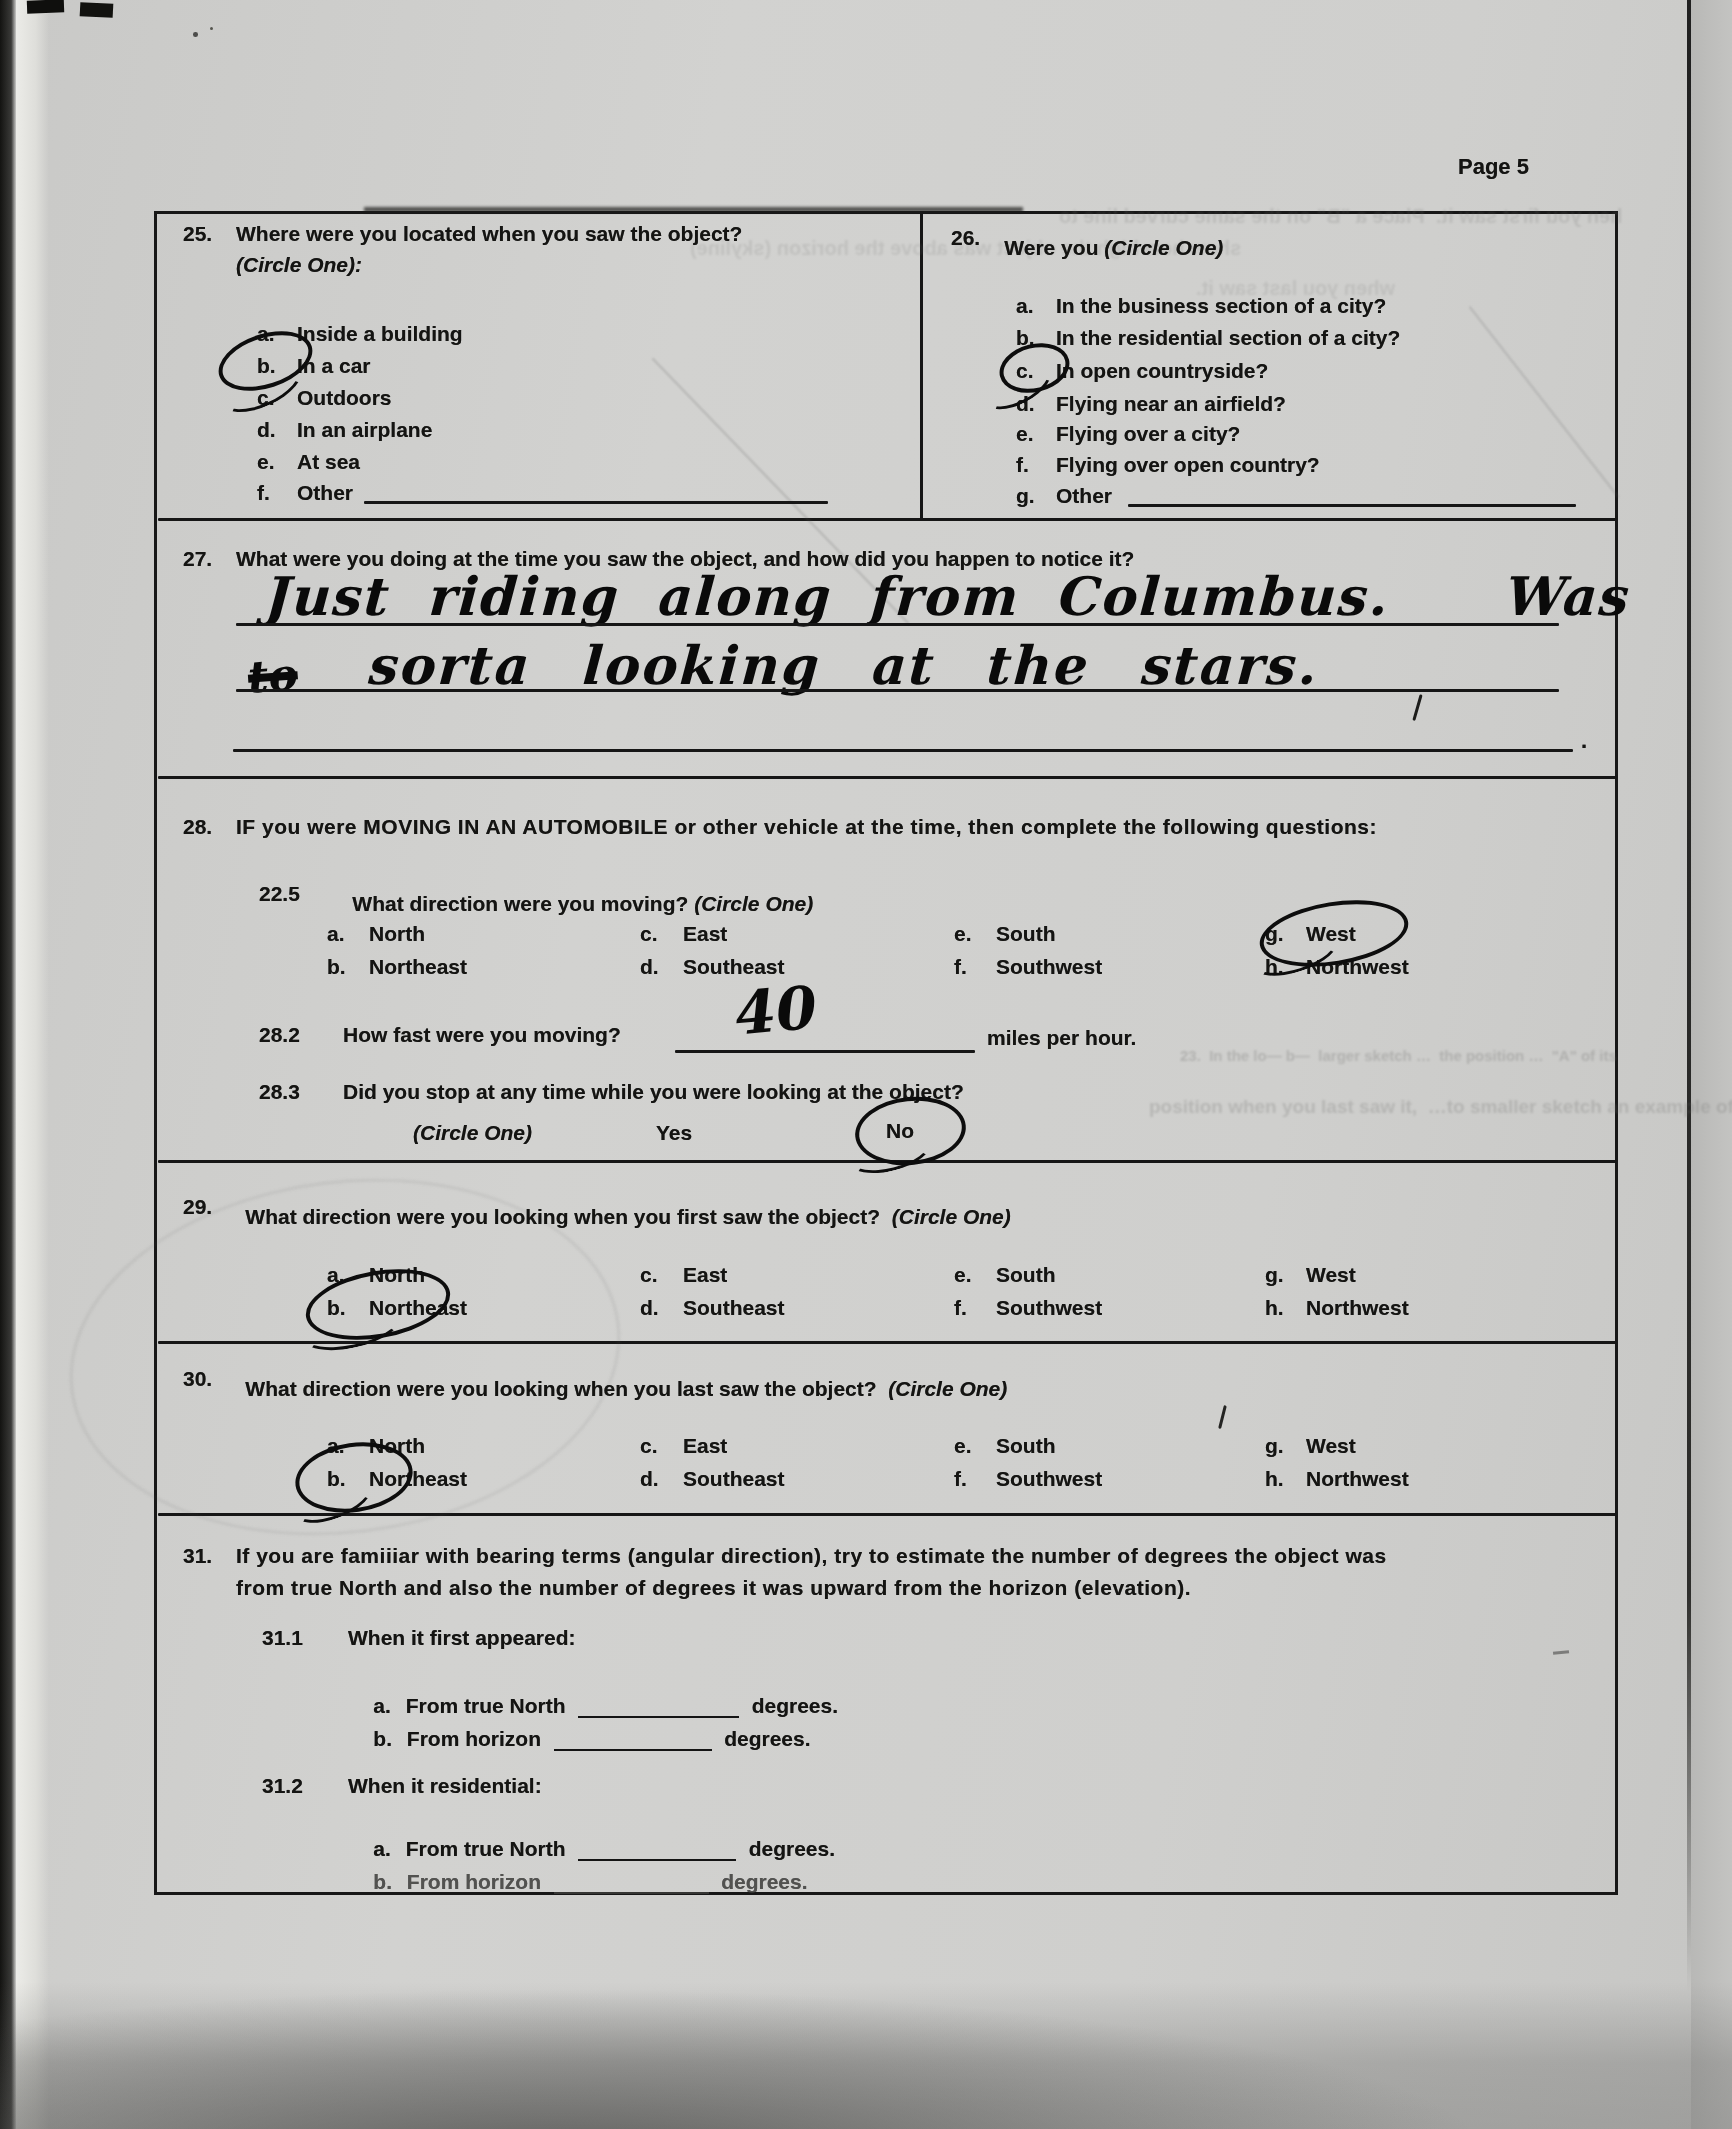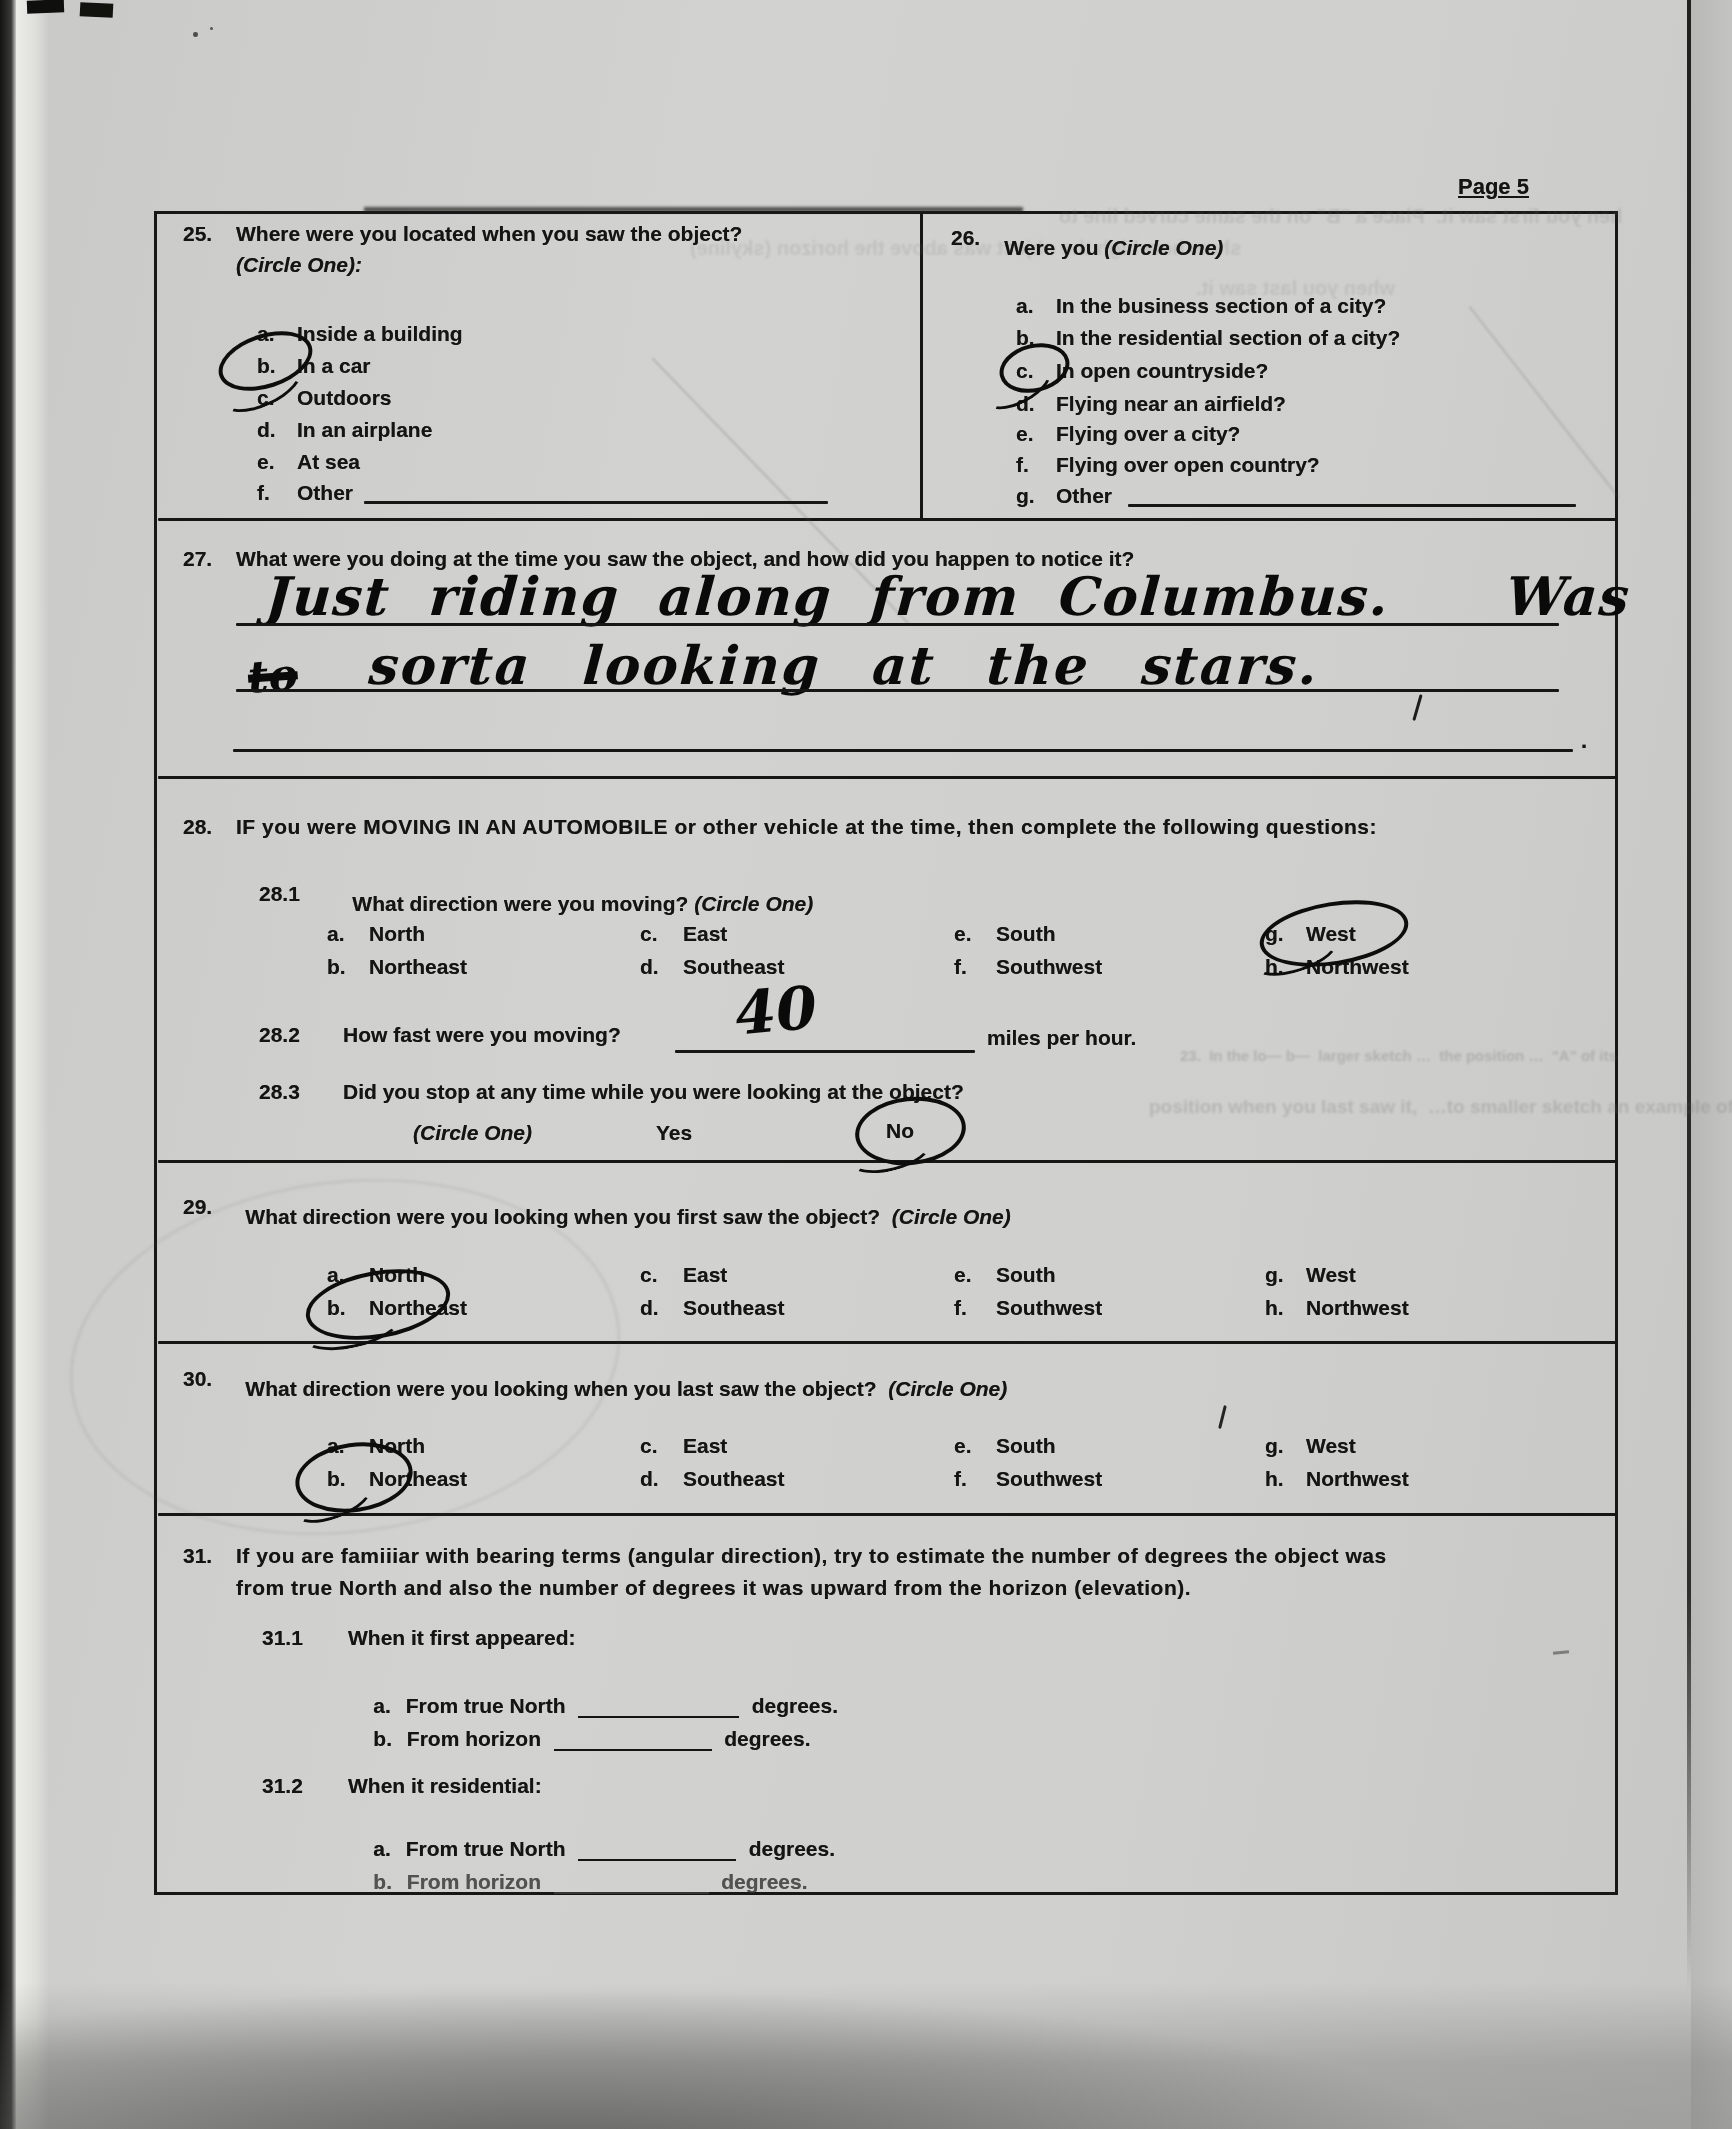--- a/index.html
+++ b/index.html
@@ -33,21 +33,21 @@
   <div class="abs" style="left:27px;top:0;width:37px;height:12.6px;background:#0f0f0d;transform:rotate(-2deg);"></div>
   <div class="abs" style="left:80px;top:3.2px;width:33px;height:13.7px;background:#12120f;transform:rotate(3deg);"></div>
   <div class="abs" style="left:193px;top:32px;width:4.7px;height:4.7px;background:#4d4d4b;border-radius:50%;"></div>
   <div class="abs" style="left:210px;top:27px;width:3.2px;height:3.2px;background:#55554f;border-radius:50%;"></div>
   <div class="abs" style="left:1687px;top:0;width:4.2px;height:1992px;background:linear-gradient(180deg,#202020 0%,#2e2e2c 80%,rgba(46,46,44,0));"></div>
   <div class="abs" style="left:1691px;top:0;width:42px;height:2129px;background:linear-gradient(90deg,#b8b8b6,#c4c4c2);"></div>
   <div class="abs" style="left:0;top:1982px;width:1733px;height:148px;
               background:radial-gradient(ellipse 75% 160% at 32% 120%, rgba(52,52,50,.6), rgba(52,52,50,0) 72%),
                          linear-gradient(180deg, rgba(60,60,58,0) 0%, rgba(78,78,76,.28) 55%, rgba(96,96,94,.38) 100%);"></div>
 
-  <div class="t fs42" style="left:1458px;top:176px;text-decoration:underline;">Page 5</div>
+  <div class="t fs42" style="left:1458px;top:156px;">Page 5</div>
 
   <div id="tbl"></div>
   <div class="rule" style="left:158px;top:518px;width:1458px;"></div>
   <div class="rule" style="left:158px;top:776px;width:1458px;"></div>
   <div class="rule" style="left:158px;top:1160px;width:1458px;"></div>
   <div class="rule" style="left:158px;top:1341px;width:1458px;"></div>
   <div class="rule" style="left:158px;top:1513px;width:1458px;"></div>
   <div class="abs" style="left:920px;top:214px;width:2.6px;height:304px;background:#161616;"></div>
   <div class="abs" style="left:364px;top:207px;width:659px;height:5.3px;background:#1c1c1a;filter:blur(1.6px);opacity:.7;"></div>
 
@@ -109,21 +109,21 @@
   <div class="hand" style="left:248px;top:654px;font-size:44px;text-decoration:line-through;text-decoration-thickness:8.4px;transform:rotate(-4deg);">to</div>
   <div class="hand" style="left:369px;top:639px;font-size:53px;letter-spacing:2.1px;word-spacing:31px;">sorta looking at the stars.</div>
   <div class="rule" style="left:236px;top:689px;width:1323px;"></div>
   <div class="abs" style="left:1416px;top:694px;width:2.6px;height:27px;background:#1c1c1a;transform:rotate(16deg);border-radius:1.6px;"></div>
   <div class="rule" style="left:233px;top:749px;width:1340px;"></div>
   <div class="t fs42" style="left:1581px;top:730px;">.</div>
 
   <div class="t fs40" style="left:183px;top:816px;">28.</div>
   <div class="t fs40" style="left:236px;top:816px;letter-spacing:0.5px;">IF you were MOVING IN AN AUTOMOBILE or other vehicle at the time, then complete the following questions:</div>
 
-  <div class="t fs40" style="left:259px;top:883px;">28.1</div>
+  <div class="t fs40" style="left:259px;top:883px;">22.5</div>
   <div class="row" style="left:343px;top:883px;text-align:center;">
     <span class="t fs40" style="position:static;">What direction were you moving? </span><span class="t fs40 it" style="position:static;">(Circle One)</span>
   </div>
 
   <div class="t fs40" style="left:327px;top:923px;">a.</div>
   <div class="t fs40" style="left:369px;top:923px;">North</div>
   <div class="t fs40" style="left:327px;top:956px;">b.</div>
   <div class="t fs40" style="left:369px;top:956px;">Northeast</div>
   <div class="t fs40" style="left:640px;top:923px;">c.</div>
   <div class="t fs40" style="left:683px;top:923px;">East</div>

